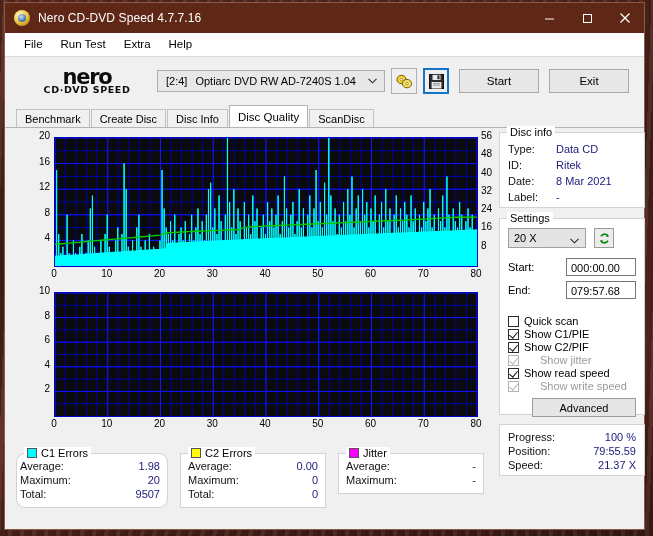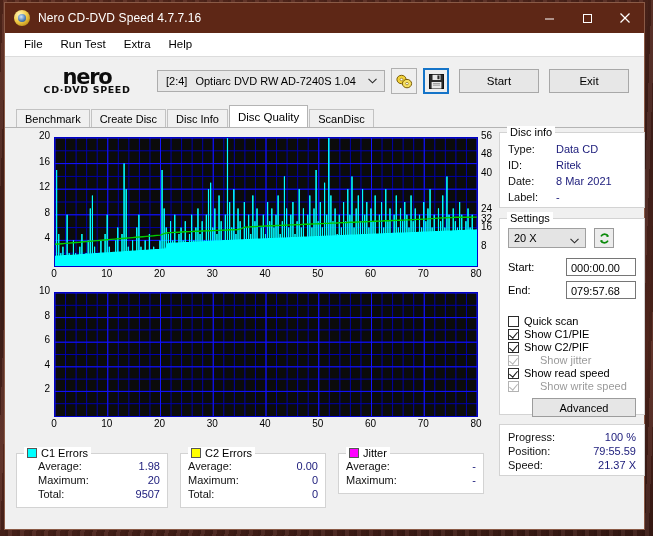--- a/index.html
+++ b/index.html
@@ -720,21 +720,21 @@
             <div class="axlabel" style="left: 7px; top: 104.4px; width: 38px;">4</div>
             <div class="axlabel" style="left: 7px; top: 78.8px; width: 38px;">8</div>
             <div class="axlabel" style="left: 7px; top: 53.2px; width: 38px;">12</div>
             <div class="axlabel" style="left: 7px; top: 27.6px; width: 38px;">16</div>
             <div class="axlabel" style="left: 7px; top: 2px; width: 38px;">20</div>
           </div>
         <div id="ax1y2">
             <div class="axlabel l" style="left: 476px; top: 111.714px; width: 24px;">8</div>
             <div class="axlabel l" style="left: 476px; top: 93.4286px; width: 24px;">16</div>
             <div class="axlabel l" style="left: 476px; top: 75.1429px; width: 24px;">24</div>
-            <div class="axlabel l" style="left: 476px; top: 56.8571px; width: 24px; margin-top: 28px;">32</div>
+            <div class="axlabel l" style="left: 476px; top: 56.8571px; width: 24px;">32</div>
             <div class="axlabel l" style="left: 476px; top: 38.5714px; width: 24px;">40</div>
             <div class="axlabel l" style="left: 476px; top: 20.2857px; width: 24px;">48</div>
             <div class="axlabel l" style="left: 476px; top: 2px; width: 24px;">56</div>
           </div>
         <div id="ax1x">
             <div class="axlabel c" style="left: 35px; top: 140px; width: 28px;">0</div>
             <div class="axlabel c" style="left: 87.75px; top: 140px; width: 28px;">10</div>
             <div class="axlabel c" style="left: 140.5px; top: 140px; width: 28px;">20</div>
             <div class="axlabel c" style="left: 193.25px; top: 140px; width: 28px;">30</div>
             <div class="axlabel c" style="left: 246px; top: 140px; width: 28px;">40</div>
@@ -825,21 +825,21 @@
             <div class="axlabel c" style="left: 140.5px; top: 135px; width: 28px;">20</div>
             <div class="axlabel c" style="left: 193.25px; top: 135px; width: 28px;">30</div>
             <div class="axlabel c" style="left: 246px; top: 135px; width: 28px;">40</div>
             <div class="axlabel c" style="left: 298.75px; top: 135px; width: 28px;">50</div>
             <div class="axlabel c" style="left: 351.5px; top: 135px; width: 28px;">60</div>
             <div class="axlabel c" style="left: 404.25px; top: 135px; width: 28px;">70</div>
             <div class="axlabel c" style="left: 457px; top: 135px; width: 28px;">80</div>
           </div>
       </div>
 
-      <div class="grp" style="position:absolute;left:11px;top:325px;width:152px;height:55px;padding:5px 7px 0 21px;">
+      <div class="grp" style="position:absolute;left:11px;top:325px;width:152px;height:55px;padding:5px 7px 0 3px;border-radius:9px;">
         <div class="leg">
           <span class="swatch" style="background:#00ffff"></span>
           <span>C1 Errors</span>
         </div>
         <div class="row">
             <span class="k">Average:</span>
             <span class="v">1.98</span>
           </div>
         <div class="row">
             <span class="k">Maximum:</span>

